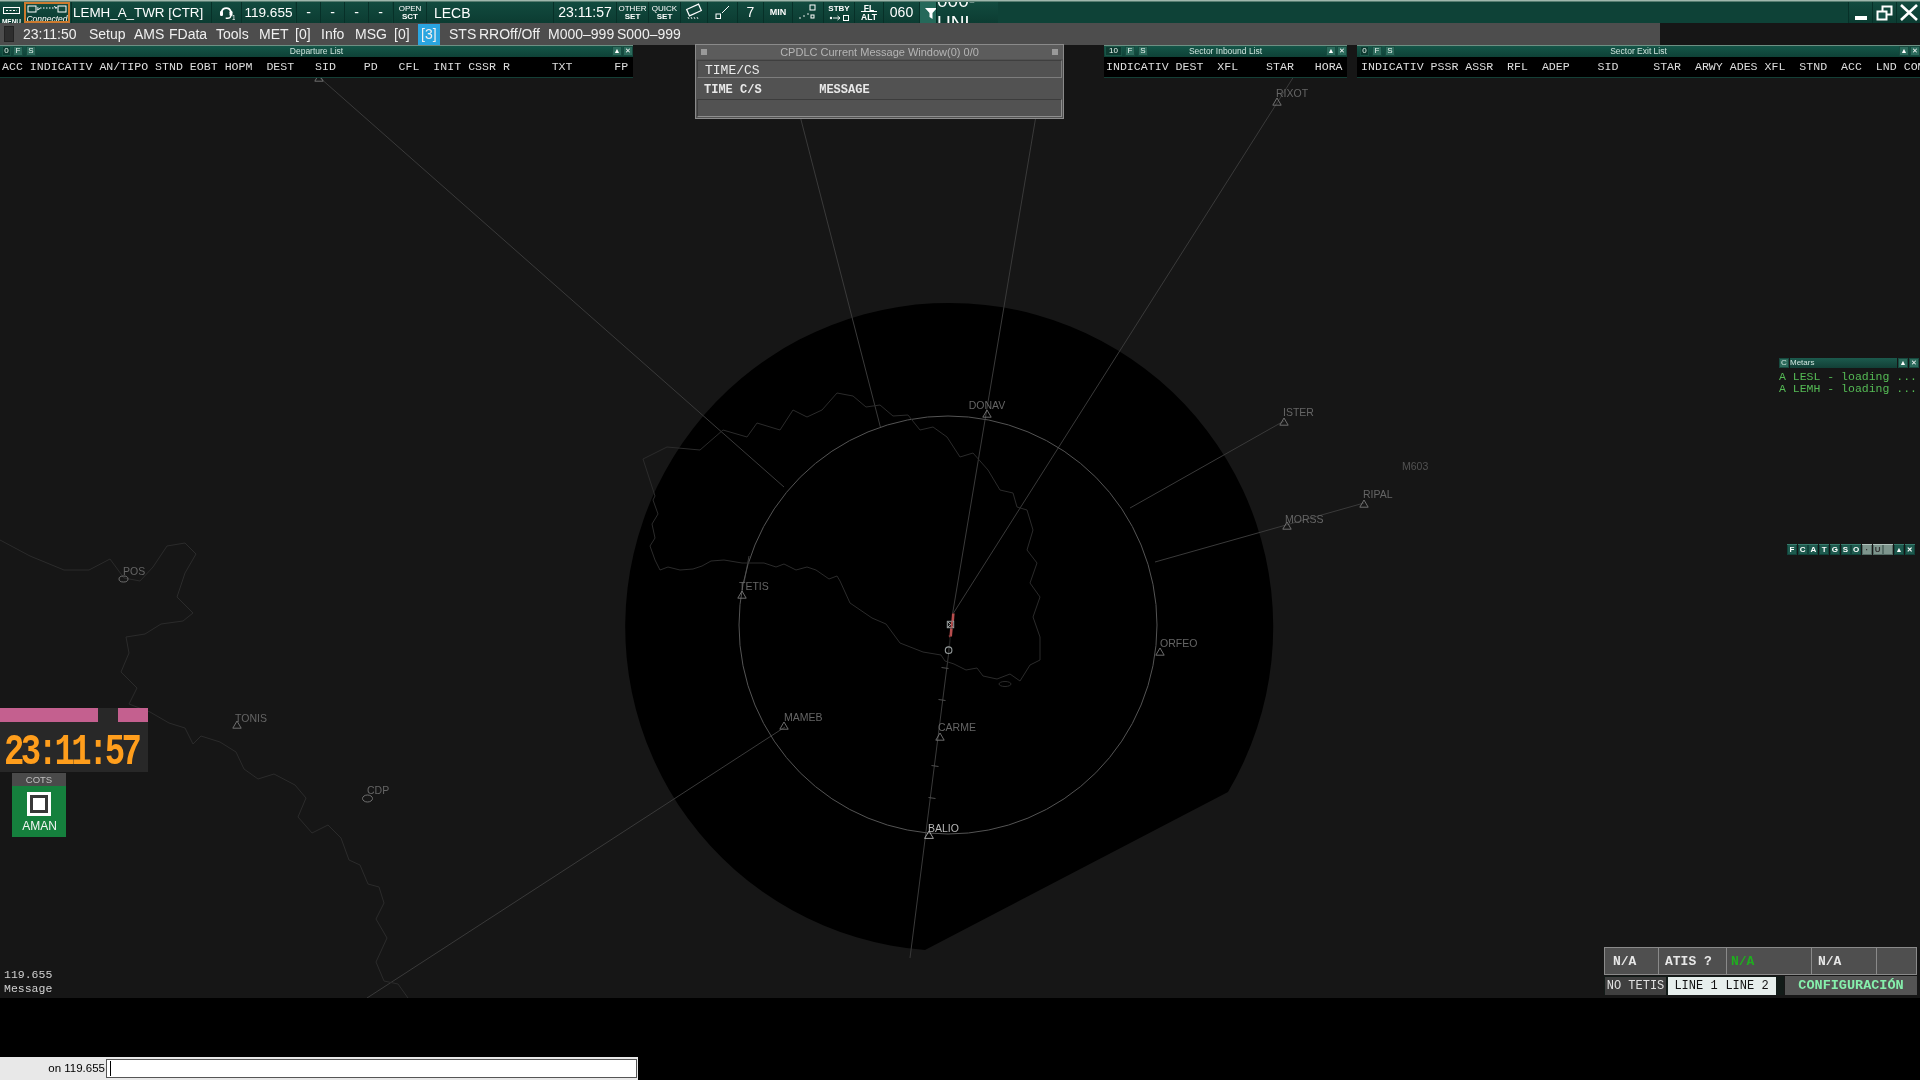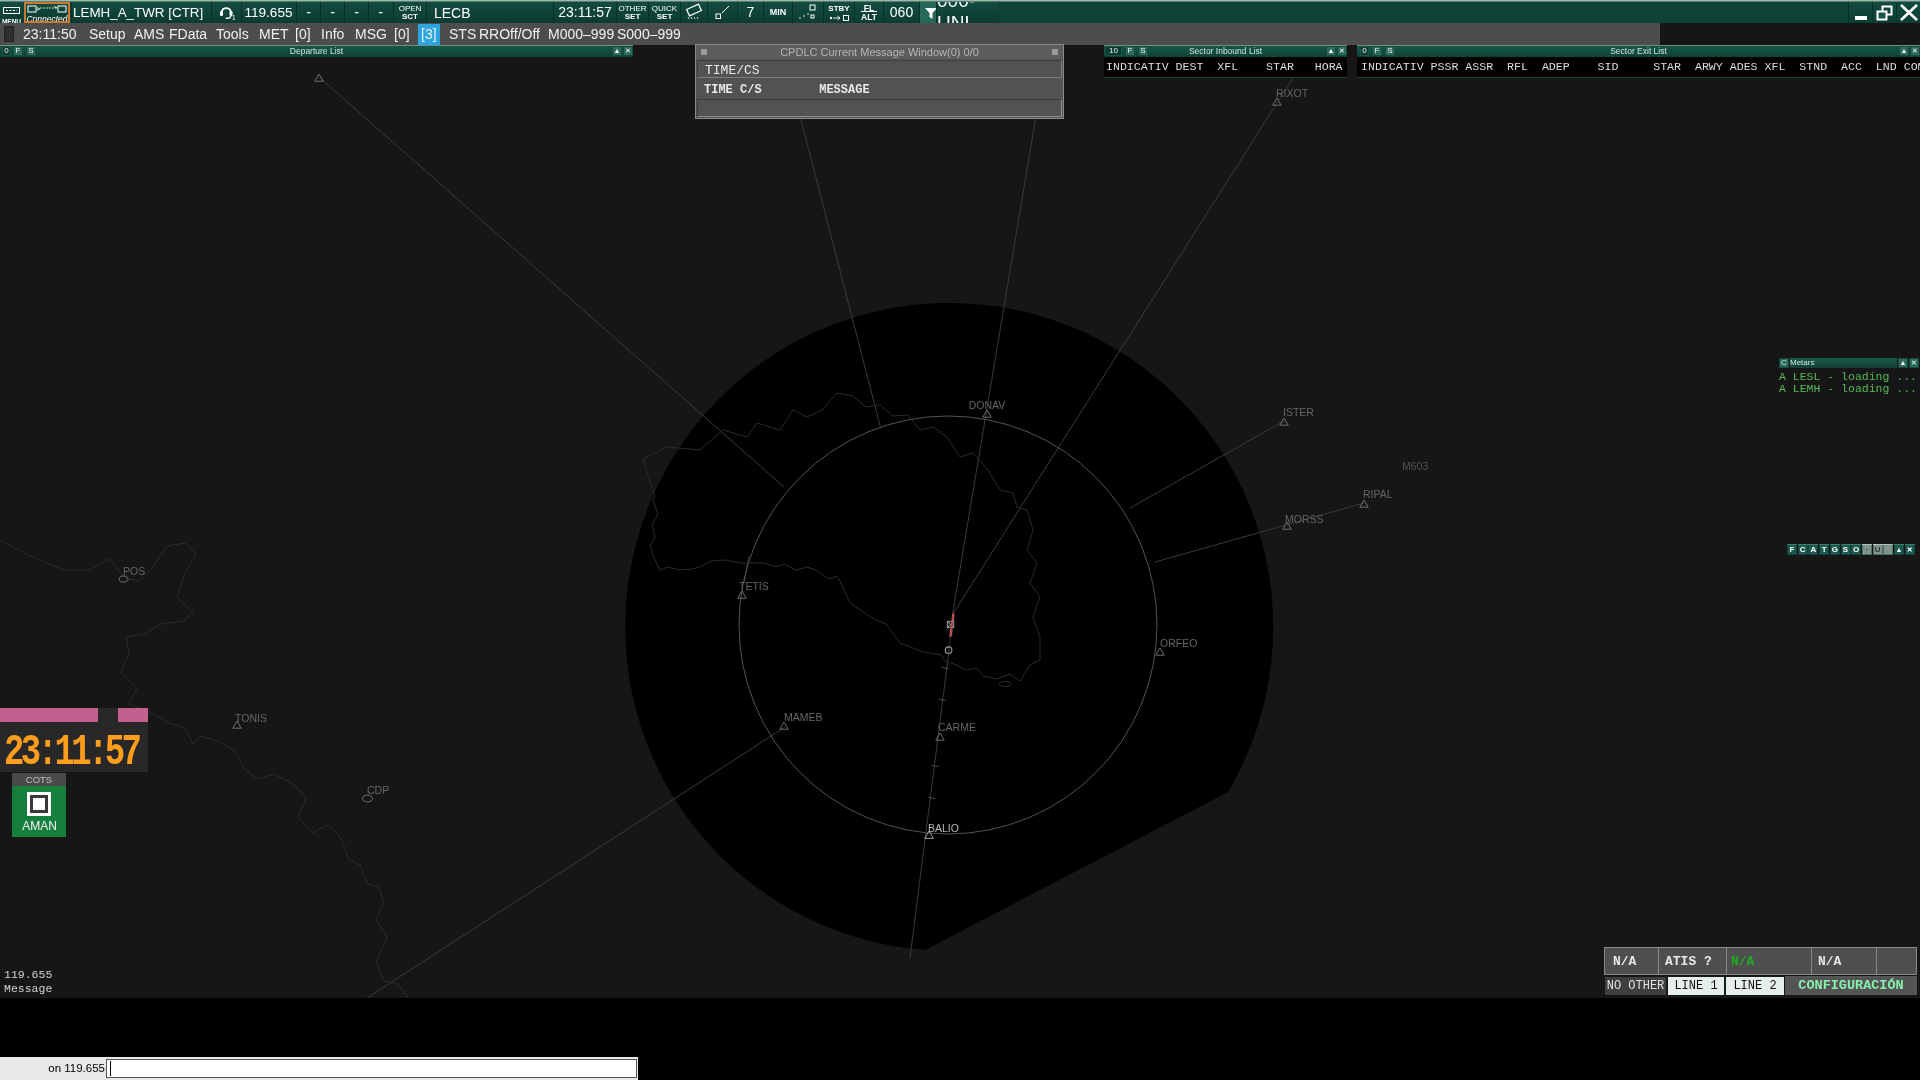--- a/index.html
+++ b/index.html
@@ -209,20 +209,21 @@
 </div>
 <div class="lw" id="deplist" style="left:0;top:45px;width:633px">
 <div class="lt">
       <div class="num" style="left:2px;width:9px">0</div>
       <div class="fs" style="left:13px">F</div>
       <div class="fs" style="left:26px">S</div>
       <div class="ttl">Departure List</div>
       <div class="wb" style="right:11px">▲</div>
       <div class="wb" style="right:0">✕</div>
     </div>
+<div class="lh" style="padding-left:2px">ACC INDICATIV AN/TIPO STND EOBT HOPM  DEST   SID    PD   CFL  INIT CSSR R      TXT      FP</div>
 </div>
 <div class="lw" id="inblist" style="left:1104px;top:45px;width:243px">
 <div class="lt">
       <div class="num" style="left:1px;width:17px">10</div>
       <div class="fs" style="left:21px">F</div>
       <div class="fs" style="left:34px">S</div>
       <div class="ttl">Sector Inbound List</div>
       <div class="wb" style="right:11px">▲</div>
       <div class="wb" style="right:0">✕</div>
     </div>
@@ -289,22 +290,22 @@
 <div class="abs" style="left:0;top:0;width:313px;height:28px;background:#4f4f4f;border:1px solid #8a8a8a"></div>
 <div class="abs mono" style="left:9px;top:7px;font-size:13px;font-weight:bold;color:#e8e8e8">N/A</div>
 <div class="abs" style="left:54px;top:0;width:1px;height:28px;background:#8a8a8a"></div>
 <div class="abs mono" style="left:61px;top:7px;font-size:13px;font-weight:bold;color:#e8e8e8">ATIS ?</div>
 <div class="abs" style="left:122px;top:0;width:1px;height:28px;background:#8a8a8a"></div>
 <div class="abs mono" style="left:127px;top:7px;font-size:13px;font-weight:bold;color:#1fae1f">N/A</div>
 <div class="abs" style="left:207px;top:0;width:1px;height:28px;background:#8a8a8a"></div>
 <div class="abs mono" style="left:214px;top:7px;font-size:13px;font-weight:bold;color:#e8e8e8">N/A</div>
 <div class="abs" style="left:272px;top:0;width:1px;height:28px;background:#8a8a8a"></div>
 <div class="abs" style="left:0;top:29px;width:180px;height:19px;background:#121b18"></div>
-<div class="abs mono" style="left:1px;top:30px;width:61px;height:18px;background:#3f3f3f;color:#e0e0e0;font-size:12px;text-align:center;line-height:18px">NO OTHER</div>
+<div class="abs mono" style="left:1px;top:30px;width:61px;height:18px;background:#3f3f3f;color:#e0e0e0;font-size:12px;text-align:center;line-height:18px">NO TETIS</div>
 <div class="abs mono" style="left:64px;top:30px;width:56px;height:18px;background:#e6eeec;color:#111;font-size:12px;text-align:center;line-height:18px">LINE 1</div>
-<div class="abs mono" style="left:122px;top:30px;width:58px;height:18px;background:#e6eeec;color:#111;font-size:12px;text-align:center;line-height:18px">LINE 2</div>
+<div class="abs mono" style="left:114px;top:30px;width:58px;height:18px;background:#e6eeec;color:#111;font-size:12px;text-align:center;line-height:18px">LINE 2</div>
 <div class="abs mono" style="left:181px;top:29px;width:132px;height:19px;background:#545454;color:#86efac;font-size:13.5px;font-weight:bold;text-align:center;line-height:19px">CONFIGURACIÓN</div>
 </div>
 <div id="bottombar" class="abs" style="left:0;top:1057px;width:638px;height:23px;background:#e8e8e8">
 <div class="abs" style="left:45px;top:5px;width:60px;text-align:right;font-size:11.5px;color:#000">on 119.655</div>
 <div class="abs" style="left:106px;top:2px;width:531px;height:19px;background:#fff;border:1px solid #555"></div>
 <div class="abs" style="left:110px;top:4px;width:1px;height:15px;background:#000"></div>
 </div>
 
 </body></html>

